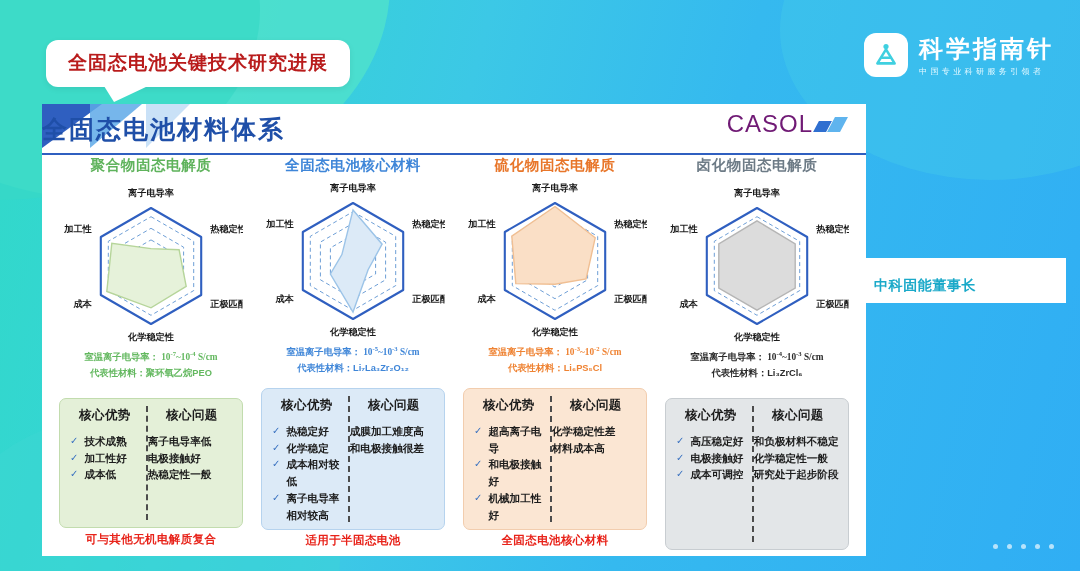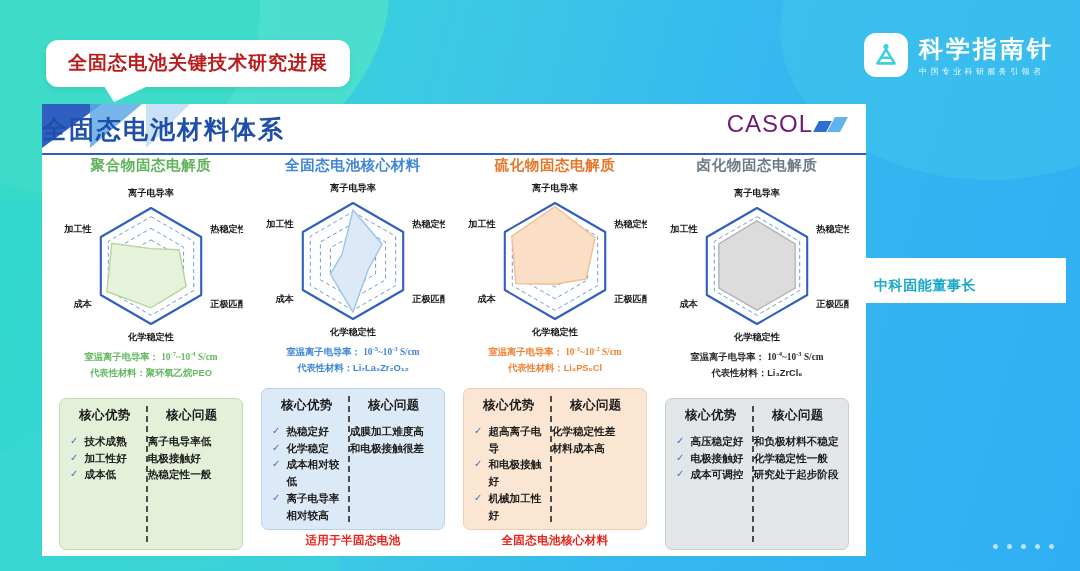--- a/index.html
+++ b/index.html
@@ -313,20 +313,23 @@
               <span>离子电导率低</span>
             </div>
             <div class="box-li plain">
               <span>电极接触好</span>
             </div>
             <div class="box-li plain">
               <span>热稳定性一般</span>
             </div>
           </div>
         </div>
+        <div class="foot">
+          <div class="foot-text">可与其他无机电解质复合</div>
+        </div>
       </div>
       <div class="col">
         <div class="col-head" style="color: rgb(63, 134, 216);">全固态电池核心材料</div>
         <div class="radar-wrap">
           <svg class="radar" width="184" height="158" viewBox="0 0 184 158">
             <polygon points="92.0,51.9 114.6,65.0 114.6,91.0 92.0,104.1 69.4,91.0 69.4,64.9" fill="none" stroke="#6d9ed6" stroke-width="1" stroke-dasharray="4 3"></polygon>
             <polygon points="92.0,40.3 124.6,59.2 124.6,96.8 92.0,115.7 59.4,96.8 59.4,59.1" fill="none" stroke="#6d9ed6" stroke-width="1" stroke-dasharray="4 3"></polygon>
             <polygon points="92.0,28.7 134.7,53.4 134.7,102.6 92.0,127.3 49.3,102.6 49.3,53.3" fill="none" stroke="#6d9ed6" stroke-width="1" stroke-dasharray="4 3"></polygon>
             <polygon points="92.0,27.0 121.1,61.2 107.1,86.7 92.0,129.0 69.4,91.0 80.9,71.6" fill="#dceaf7" stroke="#9cc4e8" stroke-width="1.4"></polygon>
             <polygon points="92.0,20.0 142.2,49.0 142.2,107.0 92.0,136.0 41.8,107.0 41.8,49.0" fill="none" stroke="#2f5fc0" stroke-width="2.1" stroke-linejoin="round"></polygon>

